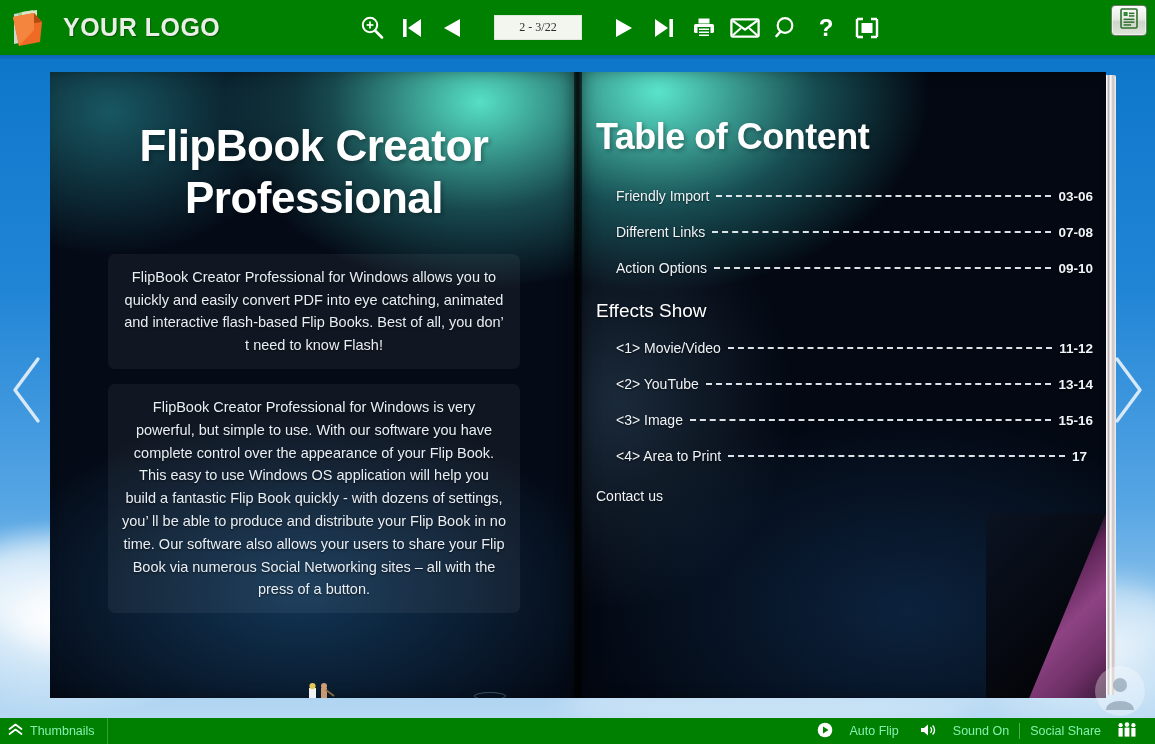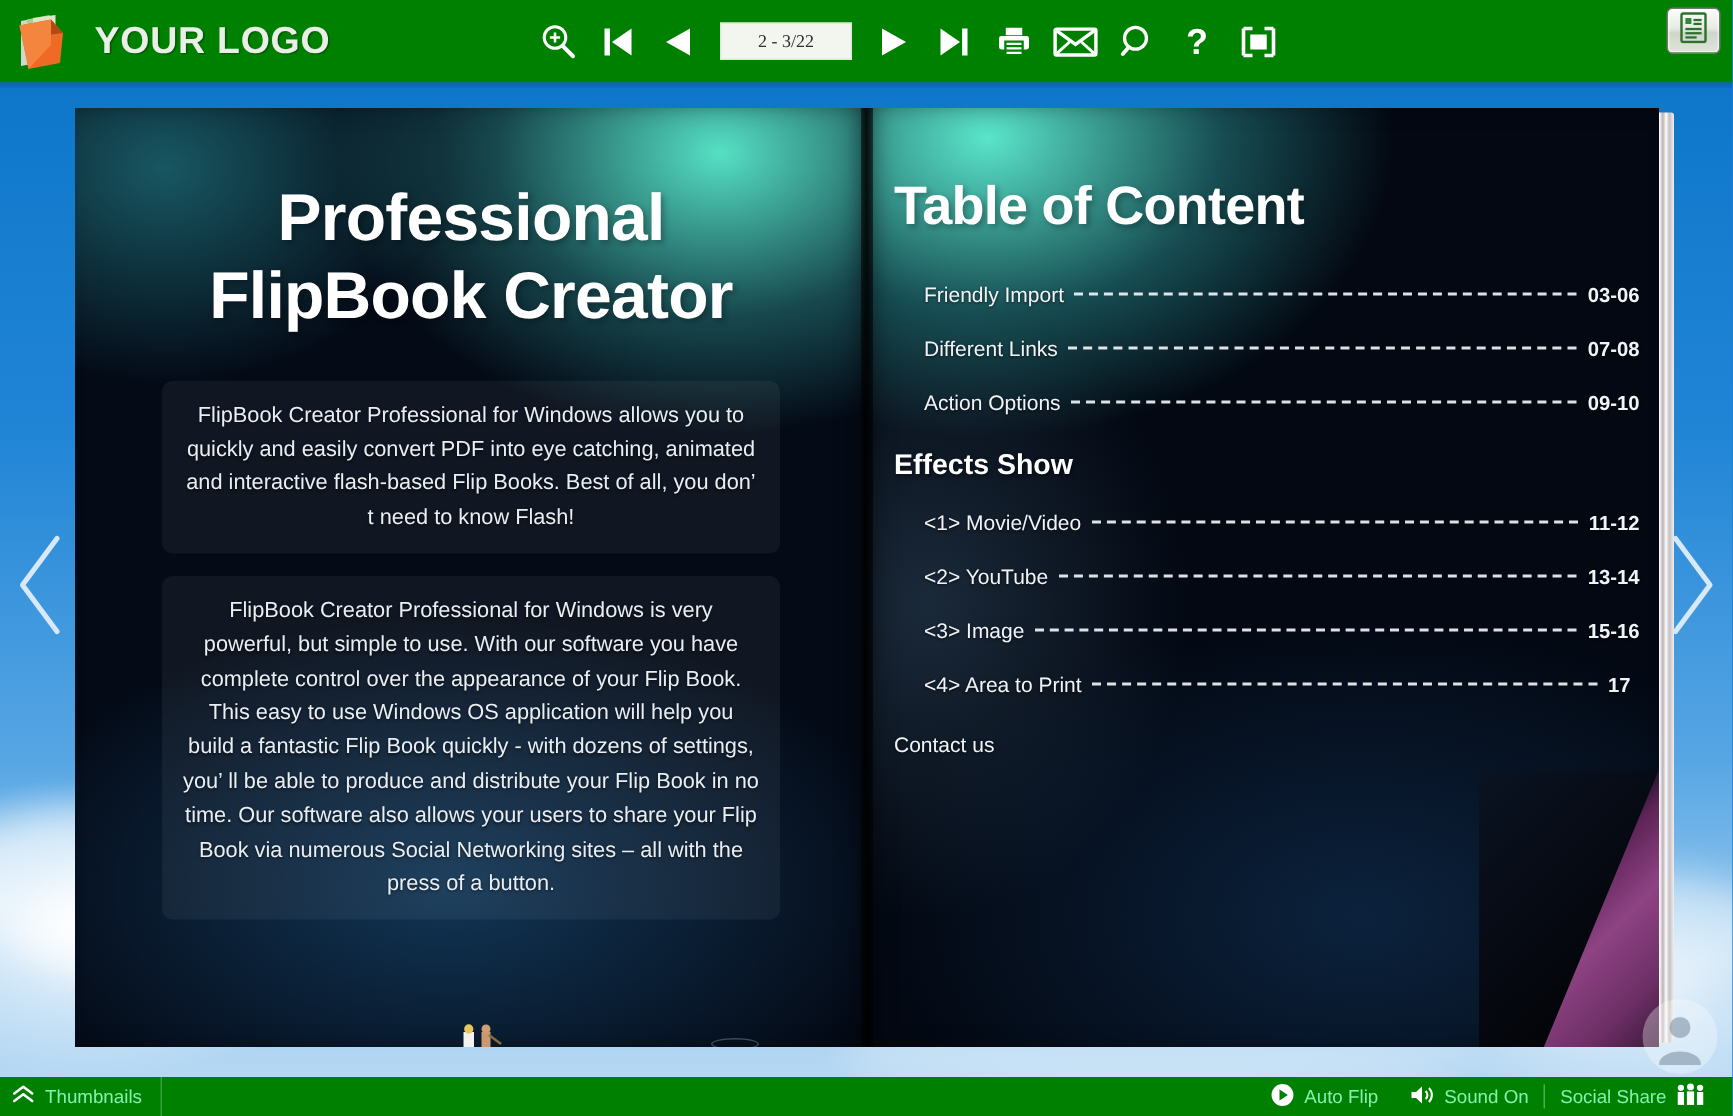--- a/index.html
+++ b/index.html
@@ -40,21 +40,21 @@
   .tbtn {
     height: 55px; display: flex; align-items: center; justify-content: center;
     cursor: pointer; background: transparent; border: 0;
   }
   .tbtn svg { display: block; }
 
   #pagebox {
     width: 88px; height: 25px; background: #f2f6ef;
     border: 1px solid #dfe7da;
     display: flex; align-items: center; justify-content: center;
-    font-size: 12px; color: #2d2d2d; margin: 0 8px;
+    font-size: 12px; color: #2d2d2d; margin: 0 22px;
     font-family: "Liberation Serif", serif;
     cursor: text;
   }
 
   #bookmark-btn {
     position: absolute; right: 8px; top: 5px;
     width: 36px; height: 31px;
     border: 1px solid #6f7a6b;
     border-radius: 4px;
     background: linear-gradient(to bottom, #fbfdfa 0%, #e6ebe2 45%, #cfd6c9 55%, #dfe5da 100%);
@@ -163,21 +163,21 @@
   }
   .toc-label { flex: 0 0 auto; }
   .toc-dots {
     flex: 1 1 auto; margin: 0 7px;
     overflow: hidden; height: 1px;
     position: relative; top: -4px;
     border-top: 2px dashed rgba(240,244,248,.92);
   }
   .toc-page { flex: 0 0 auto; font-weight: bold; font-size: 13.5px; }
   .toc-head {
-    color:#ffffff; font-weight:bold; font-size:19px;
+    color:#ffffff; font-weight:normal; font-size:19px;
     margin: 4px 0 18px 0; padding-left: 0;
     text-shadow: 1px 1px 3px rgba(0,0,0,.55);
   }
   .toc-plain { color:#f0f4f8; font-size:14px; text-shadow:0 1px 2px rgba(0,0,0,.65); }
 
   
   #curl {
     position: absolute; right: 0; bottom: 0;
     width: 120px; height: 185px;
     overflow: hidden; z-index: 14; pointer-events: none;
@@ -208,21 +208,21 @@
     color: #86efac; font-size: 12.5px;
   }
   #thumbs-btn {
     display:flex; align-items:center; gap:7px;
     height:26px; padding: 0 12px 0 8px;
     border-right: 1px solid #35a035; cursor:pointer;
   }
   #bottom-right {
     display:flex; align-items:center; height:26px; margin-right:8px;
   }
-  .bitem { display:flex; align-items:center; gap:6px; padding:0 10px; cursor:pointer; height:26px; }
+  .bitem { display:flex; align-items:center; gap:16px; padding:0 10px; cursor:pointer; height:26px; }
   #bdiv { width:1px; height:16px; background:#4ab04a; }
 
   
   #avatar {
     position:absolute; right:10px; bottom:28px; width:50px; height:50px;
     border-radius:50%; background: rgba(255,255,255,.22);
     z-index: 20;
   }
 </style>
 </head>
@@ -368,22 +368,22 @@
   <div class="cloudshape" style="left:1030px; top:520px; width:150px; height:78px; background:rgba(255,255,255,.40);"></div>
   <div class="cloudshape" style="left:560px; top:612px; width:420px; height:60px; background:rgba(255,255,255,.28);"></div>
 </div>
 
 <div id="book">
 
   <div id="page-stack-right"></div>
 
   <div class="page" id="page-left">
     <div class="big-title">
+      <div>FlipBook Creator</div>
       <div>Professional</div>
-      <div>FlipBook Creator</div>
     </div>
 
     <div class="textbox" id="tb1">FlipBook Creator Professional for Windows allows you to quickly and easily convert PDF into eye catching, animated and interactive flash-based Flip Books. Best of all, you don’ t need to know Flash!</div>
     <div class="textbox" id="tb2">FlipBook Creator Professional for Windows is very powerful, but simple to use. With our software you have complete control over the appearance of your Flip Book. This easy to use Windows OS application will help you build a fantastic Flip Book quickly - with dozens of settings, you’ ll be able to produce and distribute your Flip Book in no time. Our software also allows your users to share your Flip Book via numerous Social Networking sites – all with the press of a button.</div>
 
     <span id="boat">
       <svg width="52" height="40" viewBox="0 0 52 40">
         <path d="M6 21 L46 21 L41 27 L11 27 Z" fill="#6b5434"></path>
         <rect x="16" y="8" width="7" height="13" fill="#f2f2f2"></rect>
         <circle cx="19.5" cy="6" r="3.1" fill="#e8c75a"></circle>

